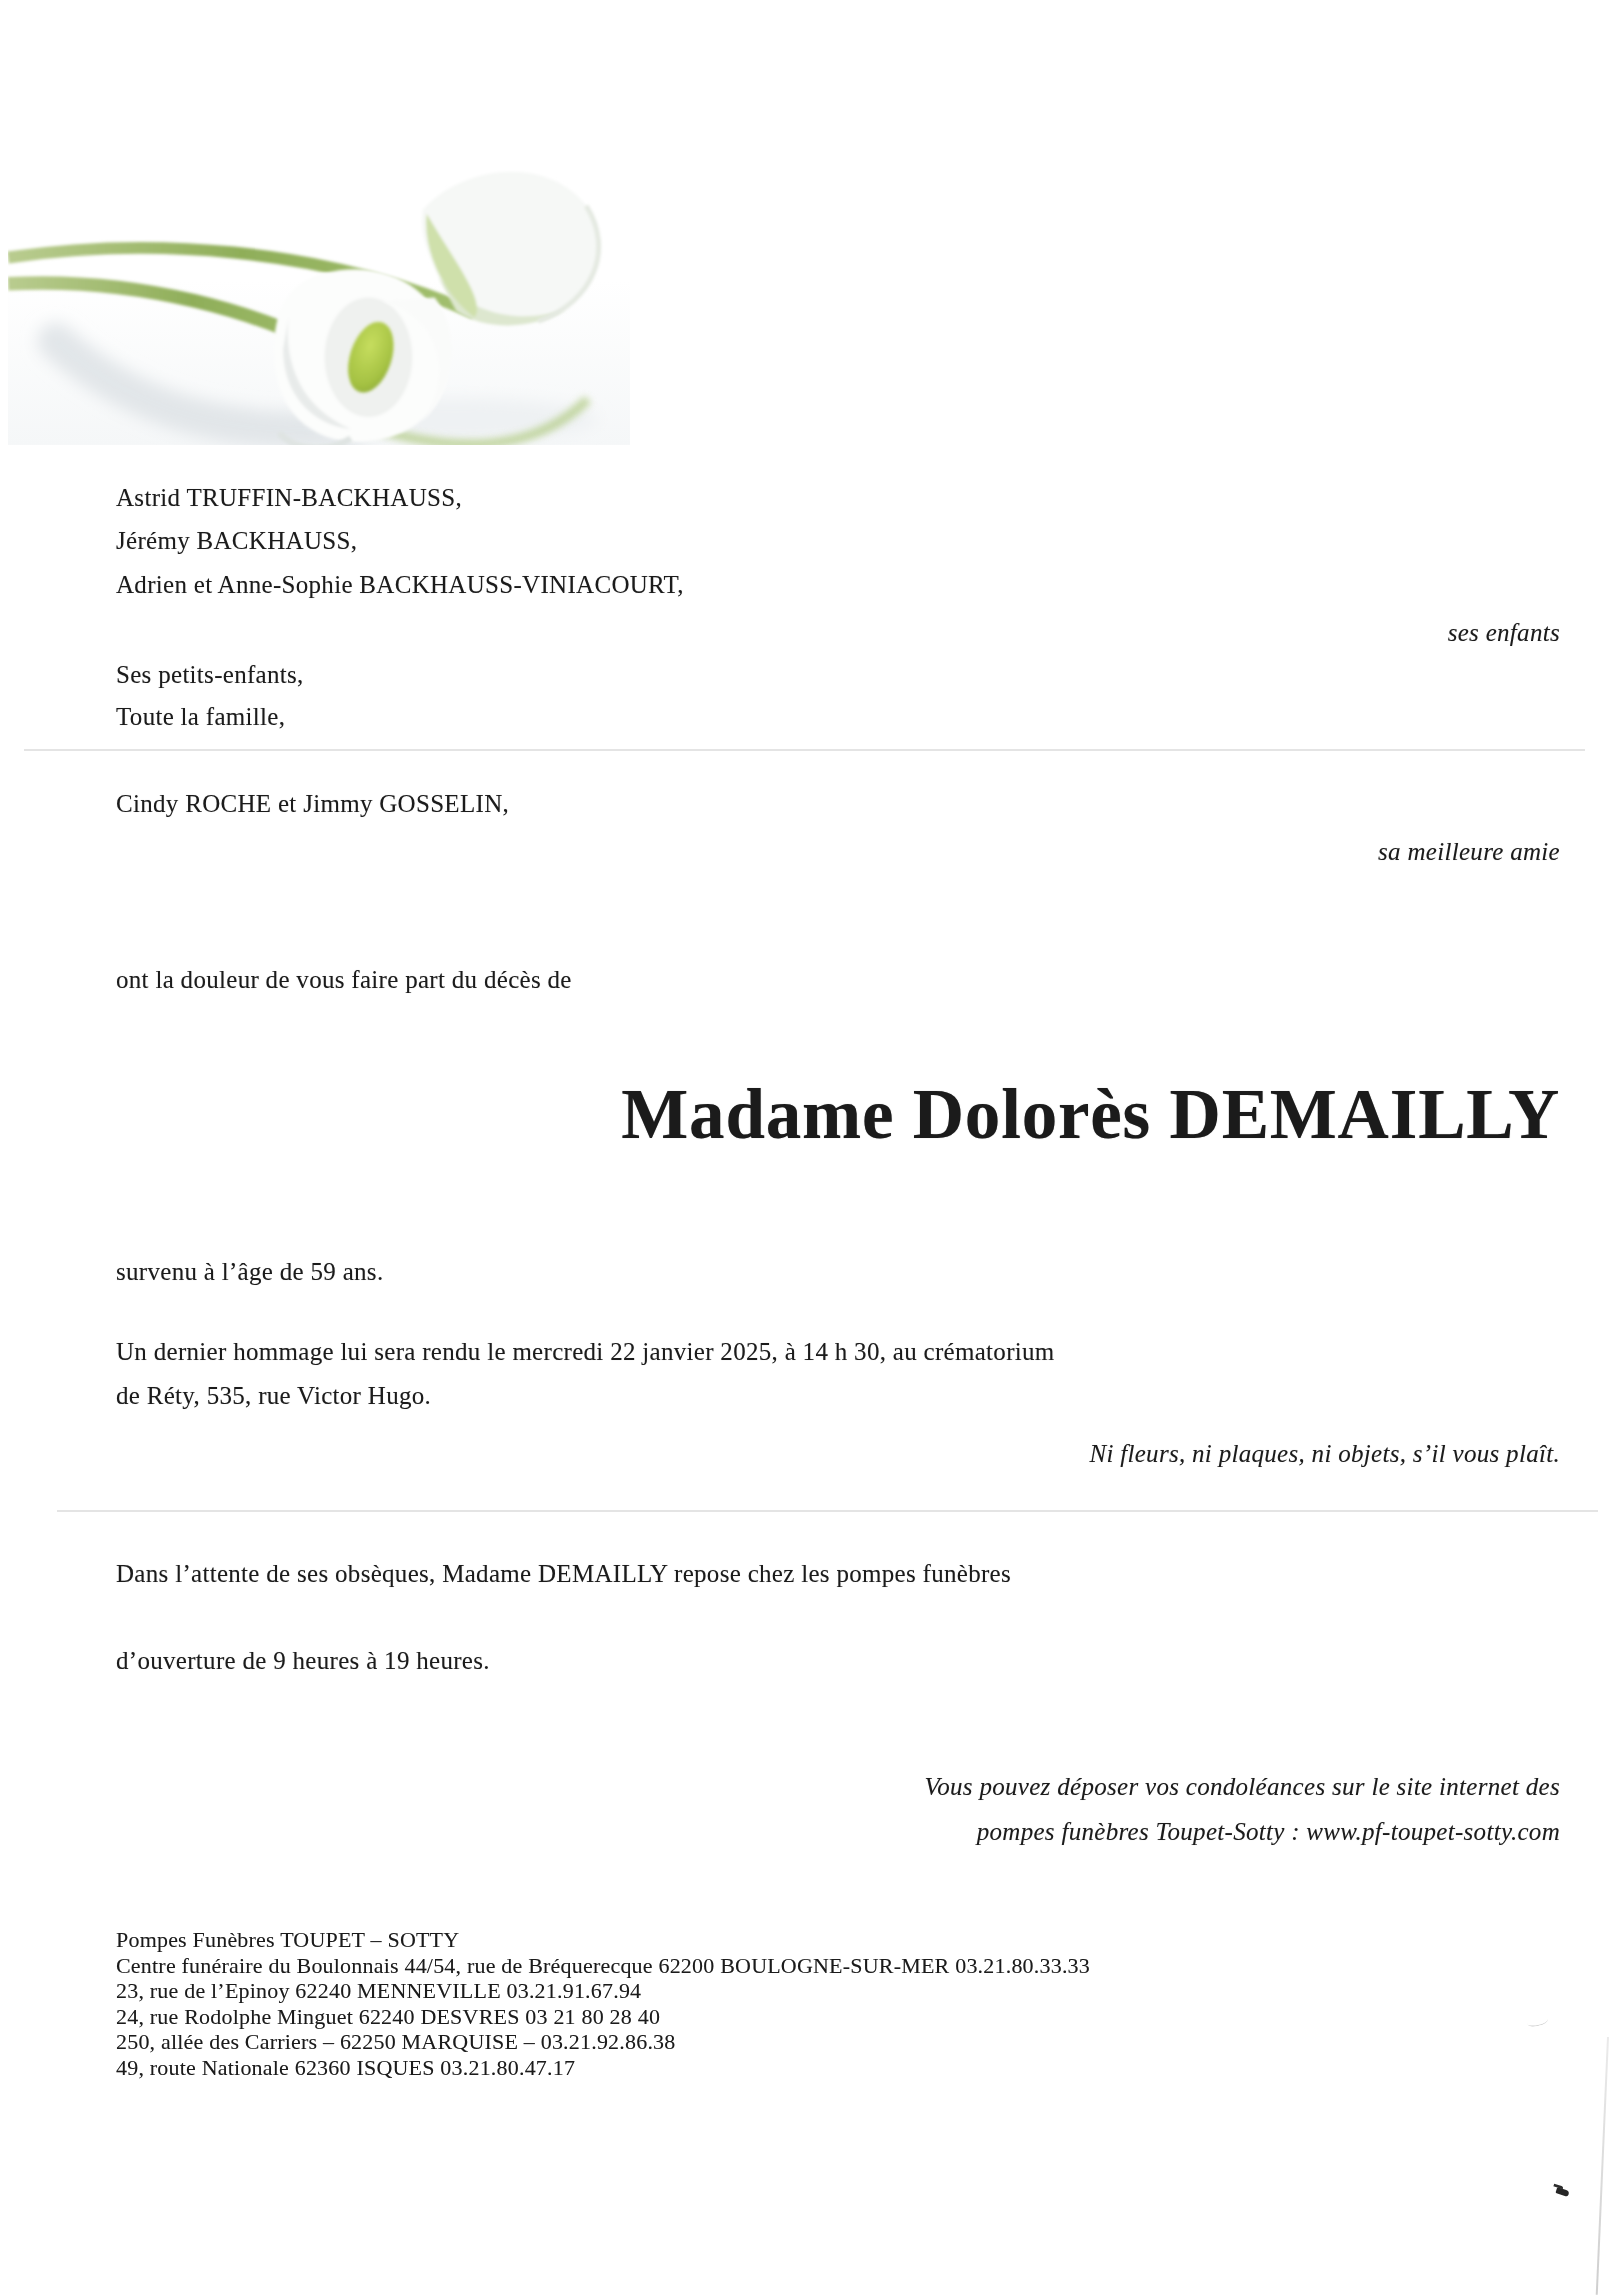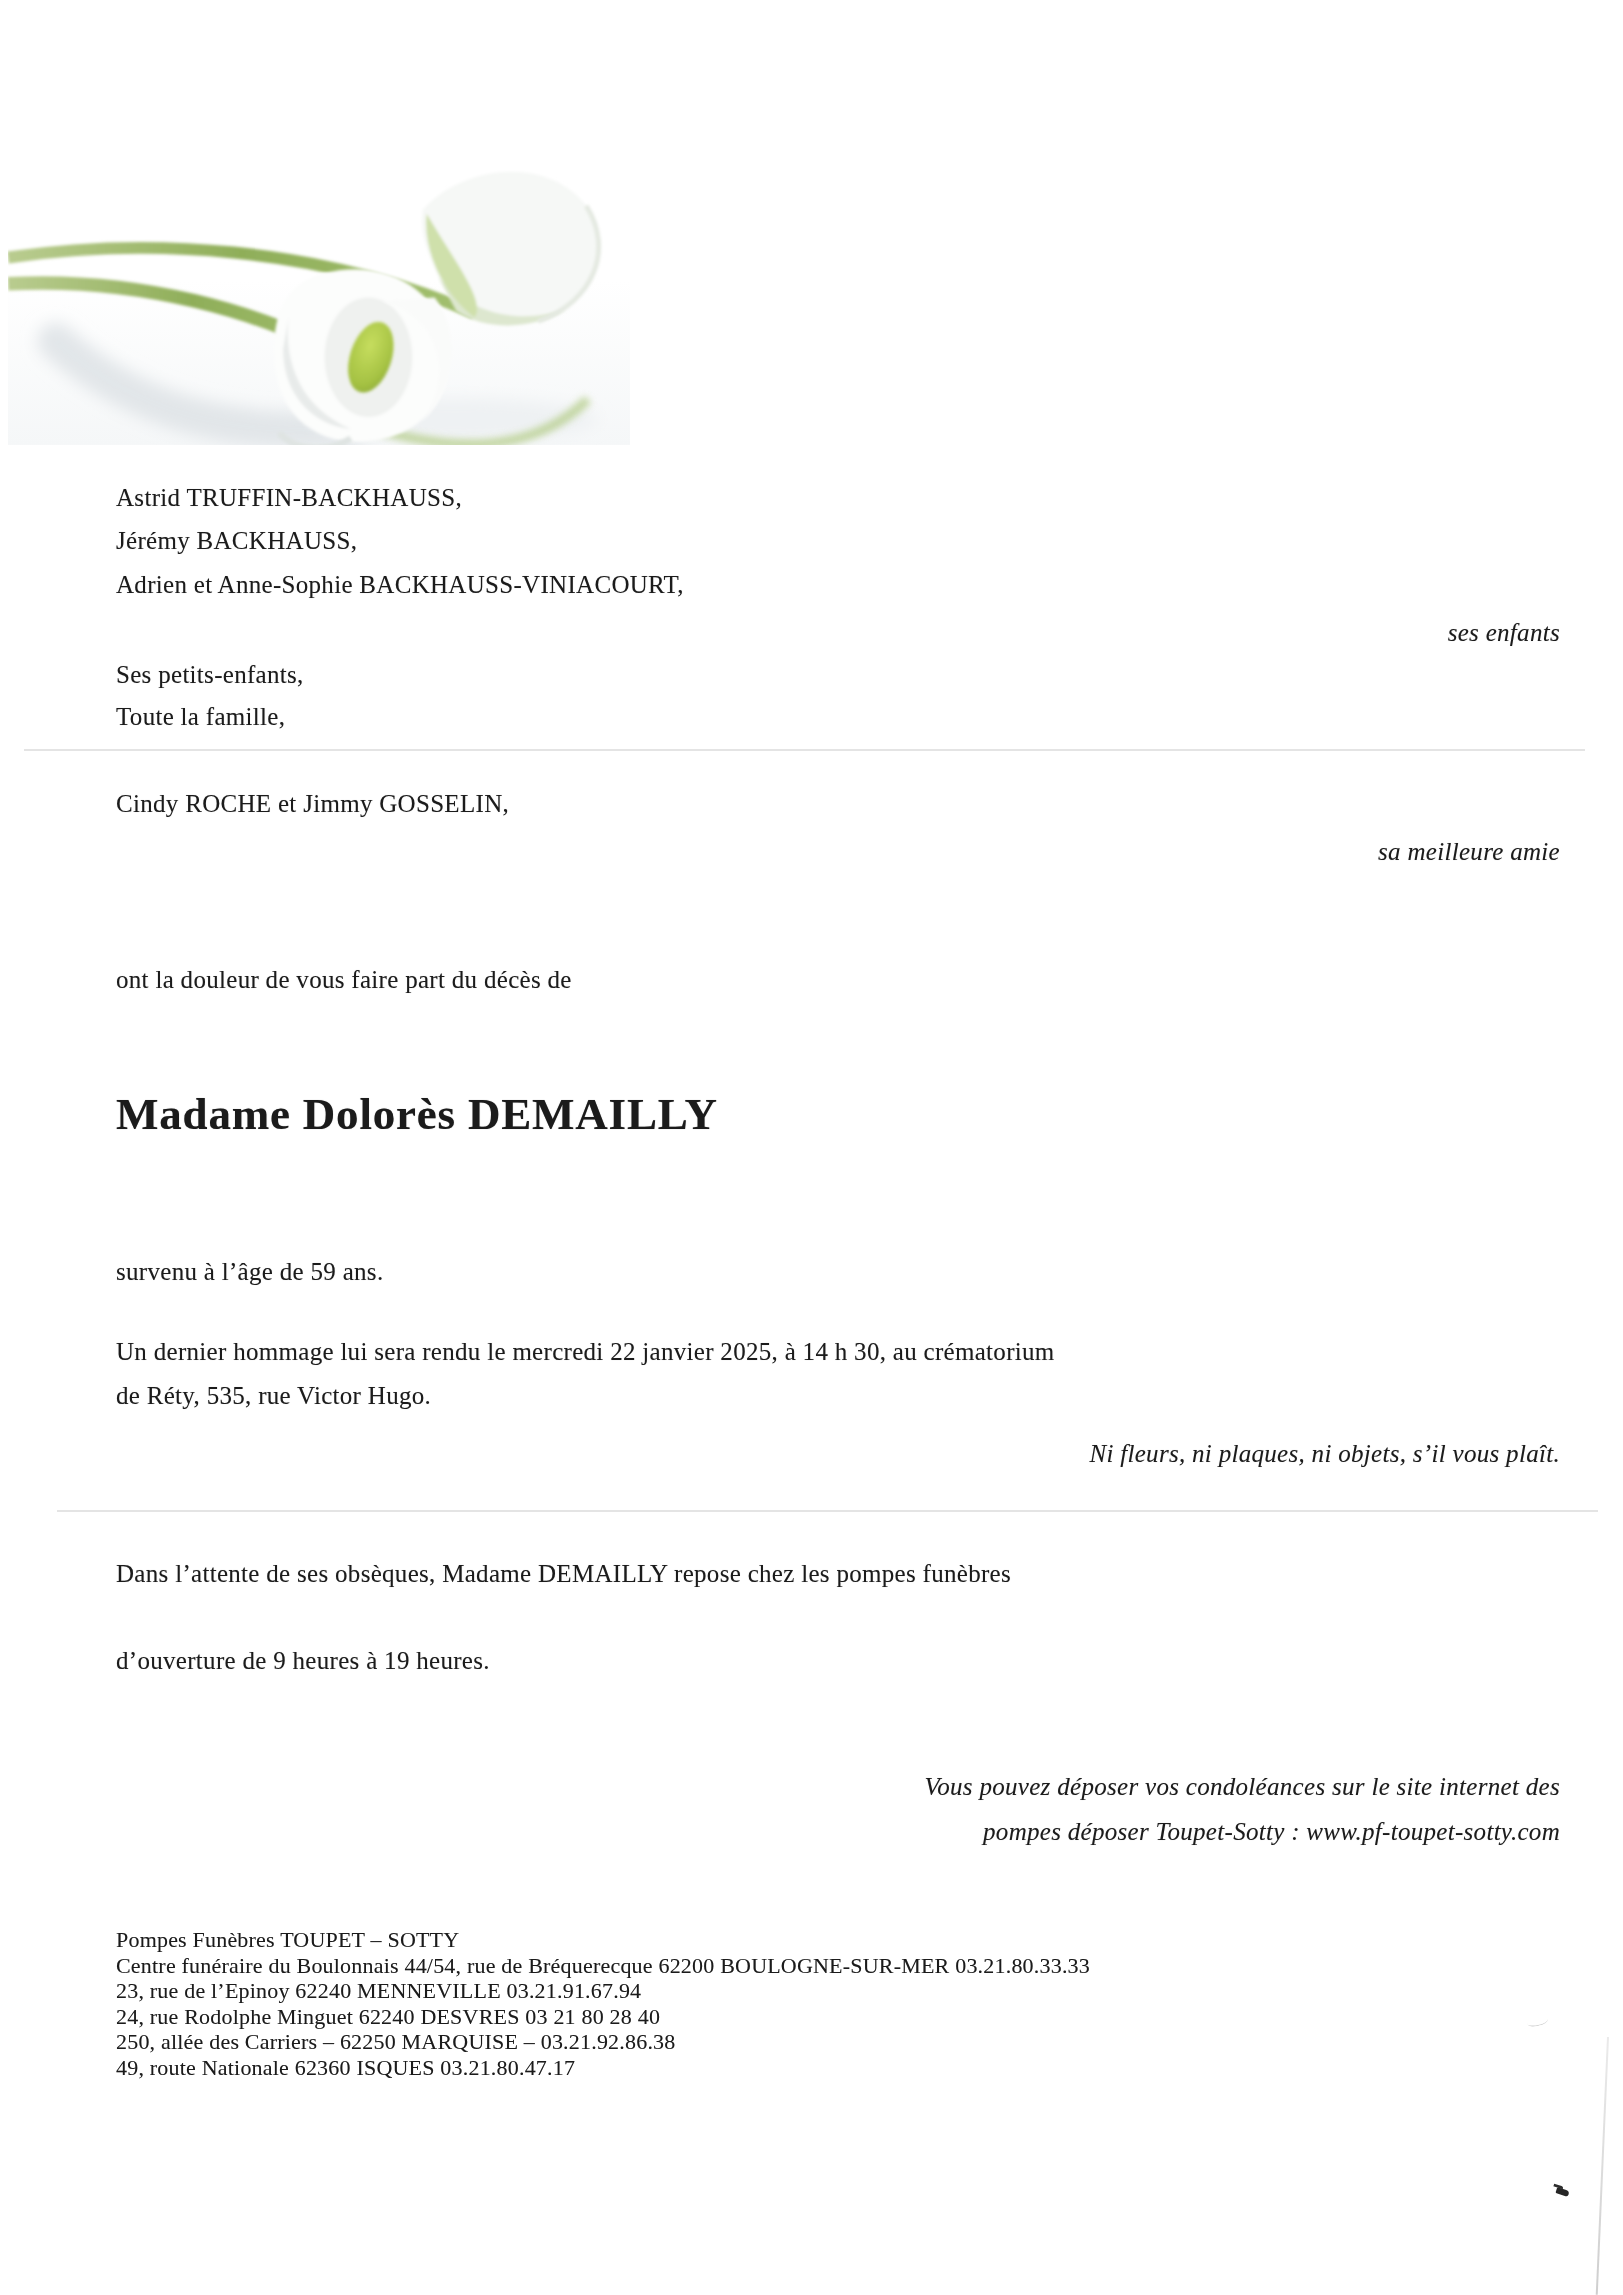--- a/index.html
+++ b/index.html
@@ -16,23 +16,23 @@
     left:116px;width:1444px;
     font-size:25px;line-height:41px;
     letter-spacing:0.3px;
     white-space:nowrap;
     text-shadow:0 0 0.8px rgba(25,25,25,.28);
   }
   .italic{font-style:italic;}
   .right{text-align:right;padding-right:9.6px;}
   .center{text-align:right;}
   .deceased-name{
-    font-size:45px;line-height:77px;
+    font-size:71px;line-height:77px;
     font-weight:700;letter-spacing:0.8px;
-    text-align:left;
+    text-align:right;
     text-shadow:0 0 0.8px rgba(15,15,15,.45);
   }
   .footer-line{
     position:absolute;left:116px;width:1444px;
     font-size:22px;line-height:25.5px;
     letter-spacing:0.2px;text-align:left;
     white-space:nowrap;
     text-shadow:0 0 0.4px rgba(30,30,30,.3);
   }
   .rule{
@@ -147,21 +147,21 @@
   <div class="line" style="top:1375px">de Réty, 535, rue Victor Hugo.</div>
 
   <div class="line italic right" style="top:1433px">Ni fleurs, ni plaques, ni objets, s’il vous plaît.</div>
 
   <div class="rule" style="top:1510px;left:57px;width:1541px"></div>
 
   <div class="line" style="top:1553px">Dans l’attente de ses obsèques, Madame DEMAILLY repose chez les pompes funèbres</div>
   <div class="line" style="top:1640px">d’ouverture de 9 heures à 19 heures.</div>
 
   <div class="line italic center" style="top:1766px">Vous pouvez déposer vos condoléances sur le site internet des</div>
-  <div class="line italic center" style="top:1811px">pompes déposer Toupet-Sotty : www.pf-toupet-sotty.com</div>
+  <div class="line italic center" style="top:1811px">pompes funèbres Toupet-Sotty : www.pf-toupet-sotty.com</div>
 
   <div class="footer-line" style="top:1927px">Pompes Funèbres TOUPET – SOTTY</div>
   <div class="footer-line" style="top:1953px">Centre funéraire du Boulonnais 44/54, rue de Bréquerecque 62200 BOULOGNE-SUR-MER 03.21.80.33.33</div>
   <div class="footer-line" style="top:1978px">23, rue de l’Epinoy 62240 MENNEVILLE 03.21.91.67.94</div>
   <div class="footer-line" style="top:2004px">24, rue Rodolphe Minguet 62240 DESVRES 03 21 80 28 40</div>
   <div class="footer-line" style="top:2029px">250, allée des Carriers – 62250 MARQUISE – 03.21.92.86.38</div>
   <div class="footer-line" style="top:2055px">49, route Nationale 62360 ISQUES 03.21.80.47.17</div>
 
   <div class="scan-squiggle"></div>
   <div class="scan-speck"></div>

